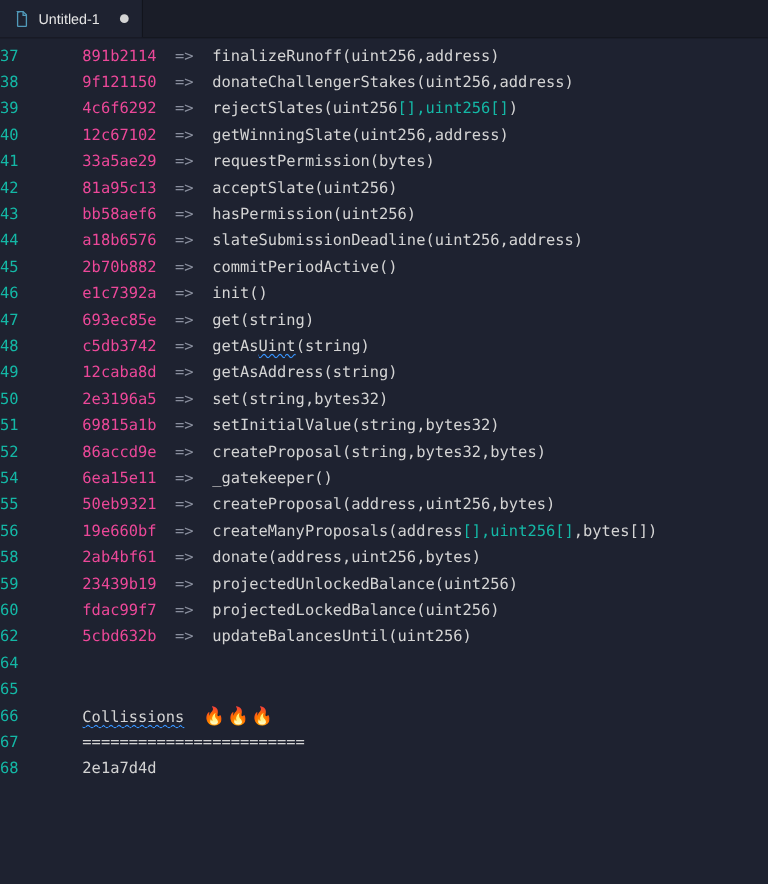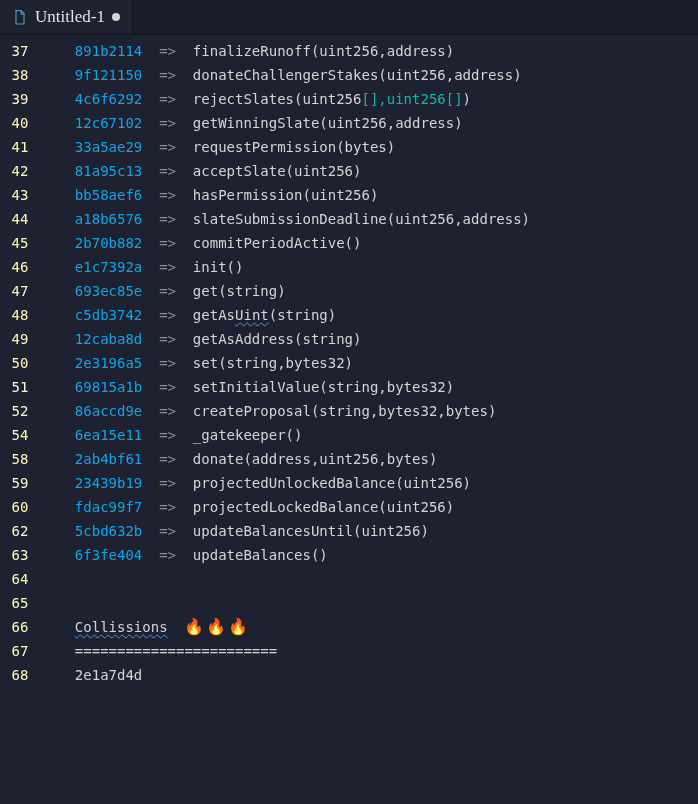--- a/index.html
+++ b/index.html
@@ -24,52 +24,52 @@
     align-items: center;
     gap: 7px;
     padding: 0 12px 0 12px;
     background: #1e2230;
     color: #e4e4e4;
     position: relative;
     min-width: 130px;
     border-right: 1px solid #12141c;
   }
   .tab-icon svg { width: 16px; height: 16px; display: block; }
-  .tab-label { font-family: Liberation Serif, serif; font-size: 17px; }
+  .tab-label { font-family: Liberation Sans, sans-serif; font-size: 13px; }
   .tab-dirty {
     width: 8px; height: 8px;
     border-radius: 50%;
     background: #d4d4d4;
     margin-left: auto;
   }
   .editor {
     display: flex;
     height: calc(100% - 35px);
     background: #1e2230;
     padding-top: 4px;
   }
   .row {
     display: flex;
     height: 24px;
     line-height: 24px;
   }
   .ln {
     width: 58px;
-    text-align: center;
+    text-align: left;
     padding-right: 18px;
-    color: #fef9c3;
+    color: #14b8a6;
     user-select: none;
     flex-shrink: 0;
   }
   .txt {
     flex: 1;
     white-space: pre;
     color: #d4d4d4;
   }
-  .hash { color: #0ea5e9; }
+  .hash { color: #ec4899; }
   .arrow { color: #8a8f9e; }
   .keyword { color: #14b8a6; }
   .squiggle-word {
     text-decoration-line: underline;
     text-decoration-style: wavy;
     text-decoration-color: #3794ff;
     text-decoration-thickness: 1px;
     text-underline-offset: 2px;
     text-align: center;
   }
@@ -155,38 +155,42 @@
       </div>
       <div class="row">
         <div class="ln">52</div>
         <div class="txt">  <span class="hash">86accd9e</span>  <span class="arrow">=&gt;</span>  createProposal(string,bytes32,bytes)</div>
       </div>
       <div class="row">
         <div class="ln">54</div>
         <div class="txt">  <span class="hash">6ea15e11</span>  <span class="arrow">=&gt;</span>  _gatekeeper()</div>
       </div>
       <div class="row">
+        <div class="ln">55</div>
+        <div class="txt">  <span class="hash">50eb9321</span>  <span class="arrow">=&gt;</span>  createProposal(address,uint256,bytes)</div>
+      </div>
+      <div class="row">
+        <div class="ln">56</div>
+        <div class="txt">  <span class="hash">19e660bf</span>  <span class="arrow">=&gt;</span>  createManyProposals(address<span class="keyword">[],uint256[]</span>,bytes[])</div>
+      </div>
+      <div class="row">
         <div class="ln">58</div>
         <div class="txt">  <span class="hash">2ab4bf61</span>  <span class="arrow">=&gt;</span>  donate(address,uint256,bytes)</div>
       </div>
       <div class="row">
         <div class="ln">59</div>
         <div class="txt">  <span class="hash">23439b19</span>  <span class="arrow">=&gt;</span>  projectedUnlockedBalance(uint256)</div>
       </div>
       <div class="row">
         <div class="ln">60</div>
         <div class="txt">  <span class="hash">fdac99f7</span>  <span class="arrow">=&gt;</span>  projectedLockedBalance(uint256)</div>
       </div>
       <div class="row">
         <div class="ln">62</div>
         <div class="txt">  <span class="hash">5cbd632b</span>  <span class="arrow">=&gt;</span>  updateBalancesUntil(uint256)</div>
-      </div>
-      <div class="row">
-        <div class="ln">63</div>
-        <div class="txt">  <span class="hash">6f3fe404</span>  <span class="arrow">=&gt;</span>  updateBalances()</div>
       </div>
       <div class="row">
         <div class="ln">64</div>
         <div class="txt"></div>
       </div>
       <div class="row">
         <div class="ln">65</div>
         <div class="txt"></div>
       </div>
       <div class="row">

